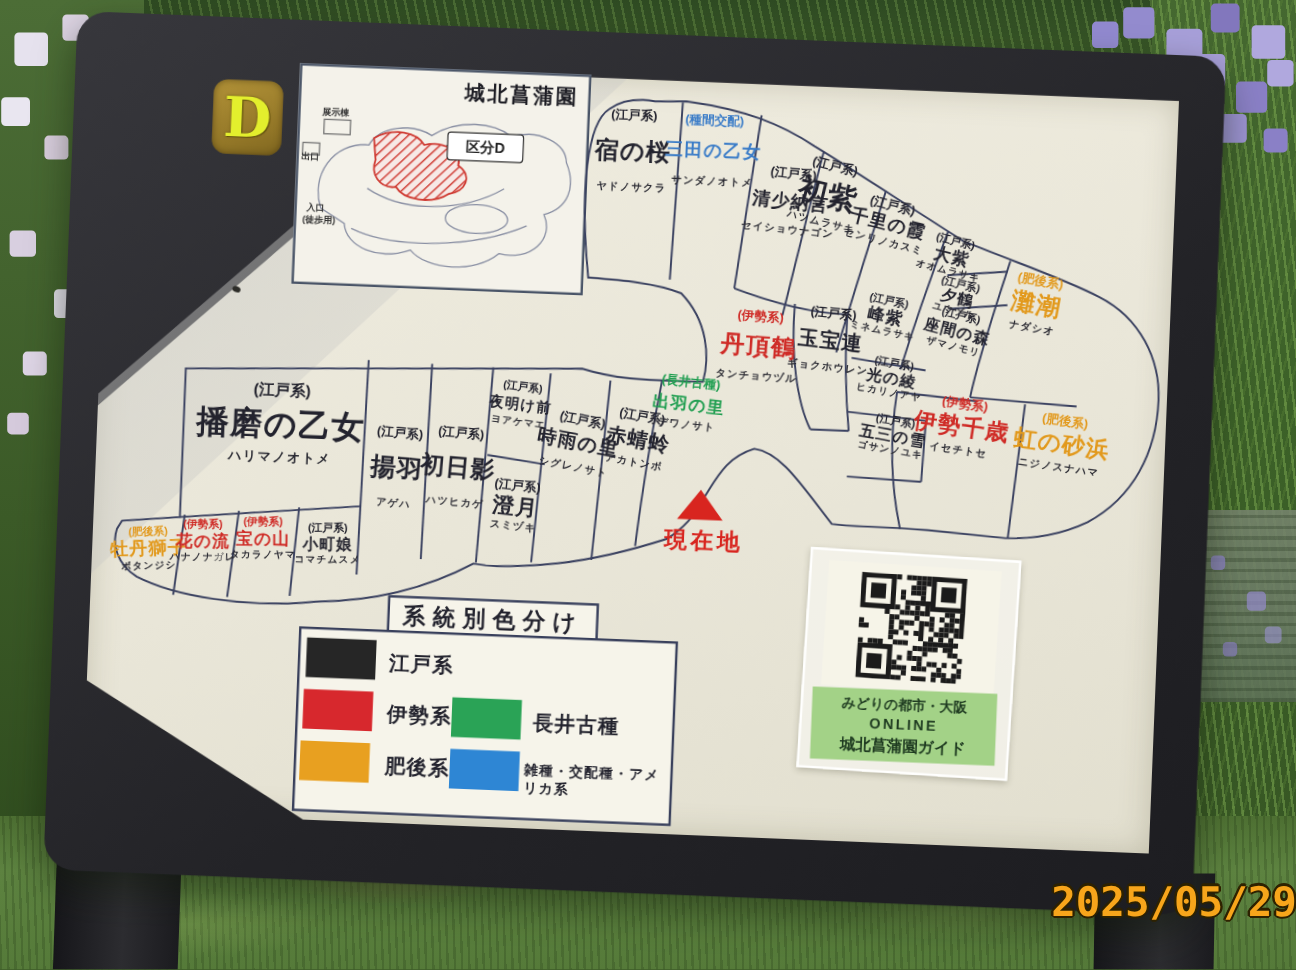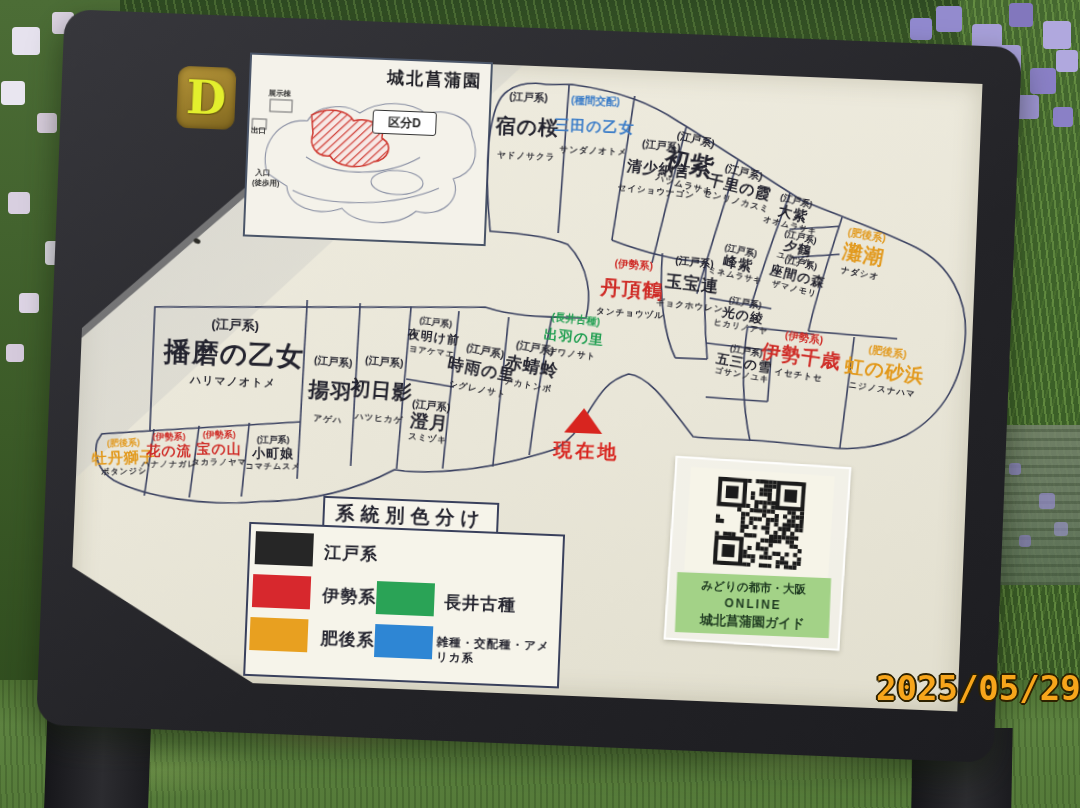--- a/index.html
+++ b/index.html
@@ -117,21 +117,21 @@
     transform:rotate(1.5deg);box-shadow:0 2px 5px rgba(60,60,40,.25);}
   .qr-card{position:absolute;left:14px;top:8px;width:144px;height:104px;background:#f6f4e8;
     display:flex;align-items:center;justify-content:center;}
   .qr-label{position:absolute;left:8px;top:112px;width:154px;height:60px;background:#a3d287;
     transform:rotate(-1.5deg);display:flex;flex-direction:column;align-items:center;
     justify-content:center;gap:2px;color:#1e3a20;font-weight:bold;}
   .qr-label .l1{font-size:11.5px;} .qr-label .l2{font-size:12px;letter-spacing:2px;}
   .qr-label .l3{font-size:13px;}
 
   
-  .datestamp{position:absolute;left:876px;top:668px;z-index:6;
+  .datestamp{position:absolute;left:876px;top:732px;z-index:6;
     font-family:"DejaVu Sans Mono",monospace;font-weight:bold;font-size:34px;
     color:#f7a51b;letter-spacing:0px;
     text-shadow:-2px 0 0 #2e2200,2px 0 0 #2e2200,0 -2px 0 #2e2200,0 2px 0 #2e2200,
                 -1px -1px 0 #2e2200,1px 1px 0 #2e2200,1px -1px 0 #2e2200,-1px 1px 0 #2e2200;}
 </style>
 </head>
 <body>
 
 <div id="stage">
 

